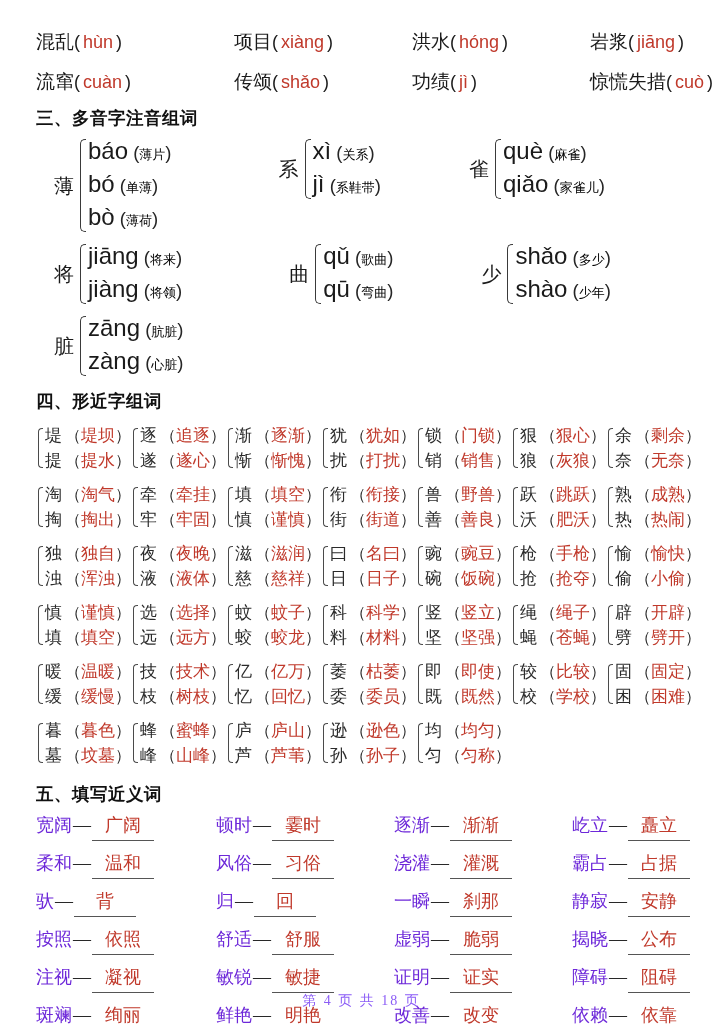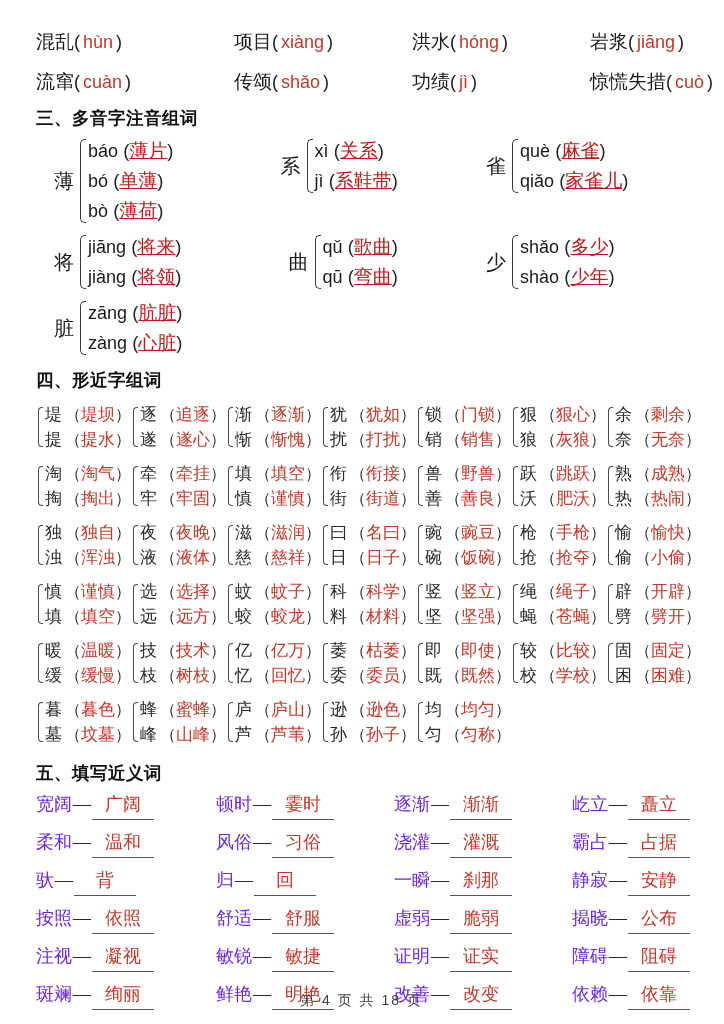--- a/index.html
+++ b/index.html
@@ -87,22 +87,22 @@
     border-bottom: 1.4px solid #3a3a3a;
     width: 5px;
     border-radius: 5px 0 0 5px;
   }
   .duo-lines { display: flex; flex-direction: column; justify-content: center; }
   .duo-line {
     font-size: 18.5px;
     line-height: 29px;
     white-space: nowrap;
   }
-  .py { font-family: "Liberation Sans", sans-serif; font-size: 18px; }
-  .duo-word { font-family: "Liberation Serif", serif; color: #b91c1c; font-size: 19px; text-decoration: underline; }
+  .py { font-family: "Liberation Sans", sans-serif; font-size: 24px; }
+  .duo-word { font-family: "Liberation Serif", serif; color: #000000; font-size: 13px; }
   .paren { font-family: "Liberation Sans", sans-serif; color: #262626; }
 
   
   .xj-grid {
     display: grid;
     grid-template-columns: repeat(7, 1fr);
     row-gap: 1px;
     margin-top: 2px;
   }
   .xj-cell {
@@ -166,22 +166,22 @@
 
   
   .footer {
     position: absolute;
     left: 0;
     right: 1px;
     bottom: 14px;
     text-align: center;
     font-size: 14px;
     letter-spacing: 2px;
-    color: #404040;
-    font-family: Liberation Sans, sans-serif;
+    color: #8b5cf6;
+    font-family: Liberation Serif, serif;
   }
 </style>
 </head>
 <body>
 
 <div class="page">
 
   <div class="pin-grid" id="pinGrid">
       <div class="pin-cell"><span class="pin-word">混乱</span><span class="pin-paren">(</span><span class="pin-ans">hùn</span><span class="pin-paren">)</span></div>
       <div class="pin-cell"><span class="pin-word">项目</span><span class="pin-paren">(</span><span class="pin-ans">xiàng</span><span class="pin-paren">)</span></div>

